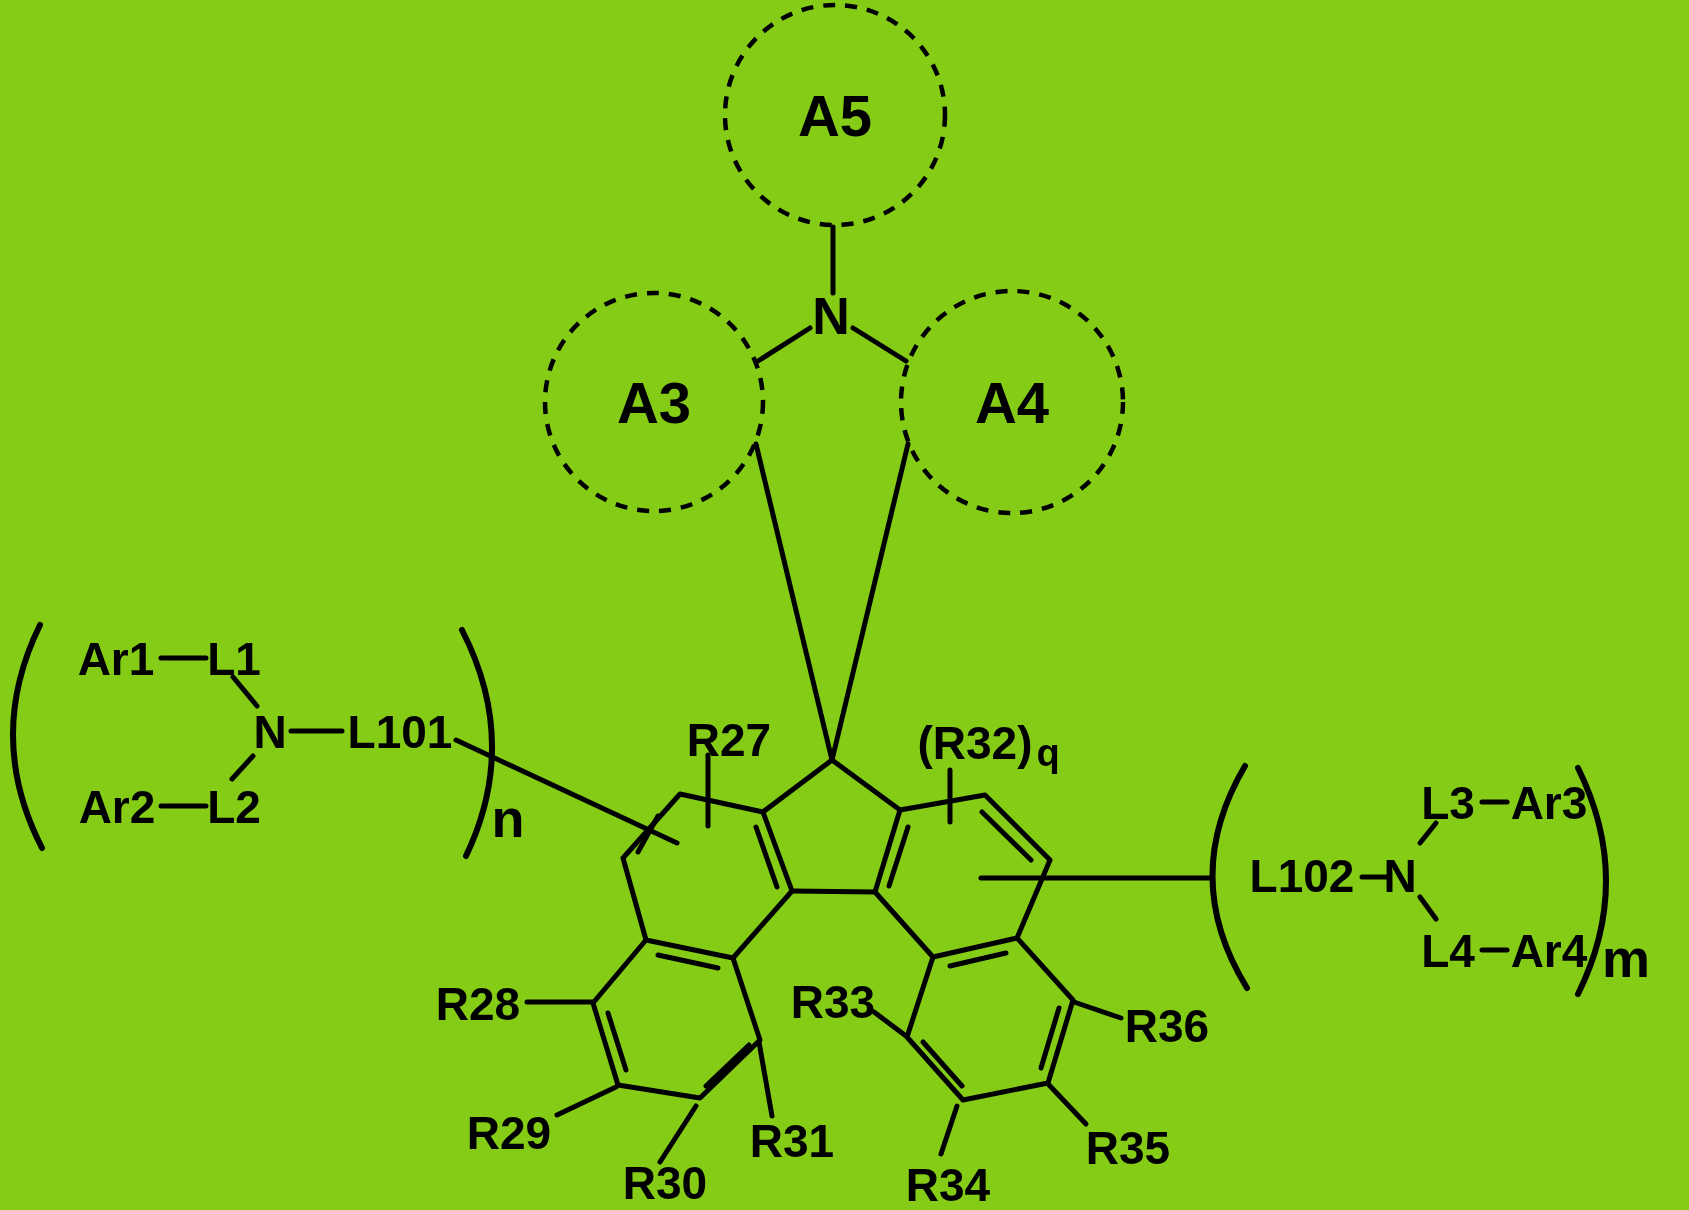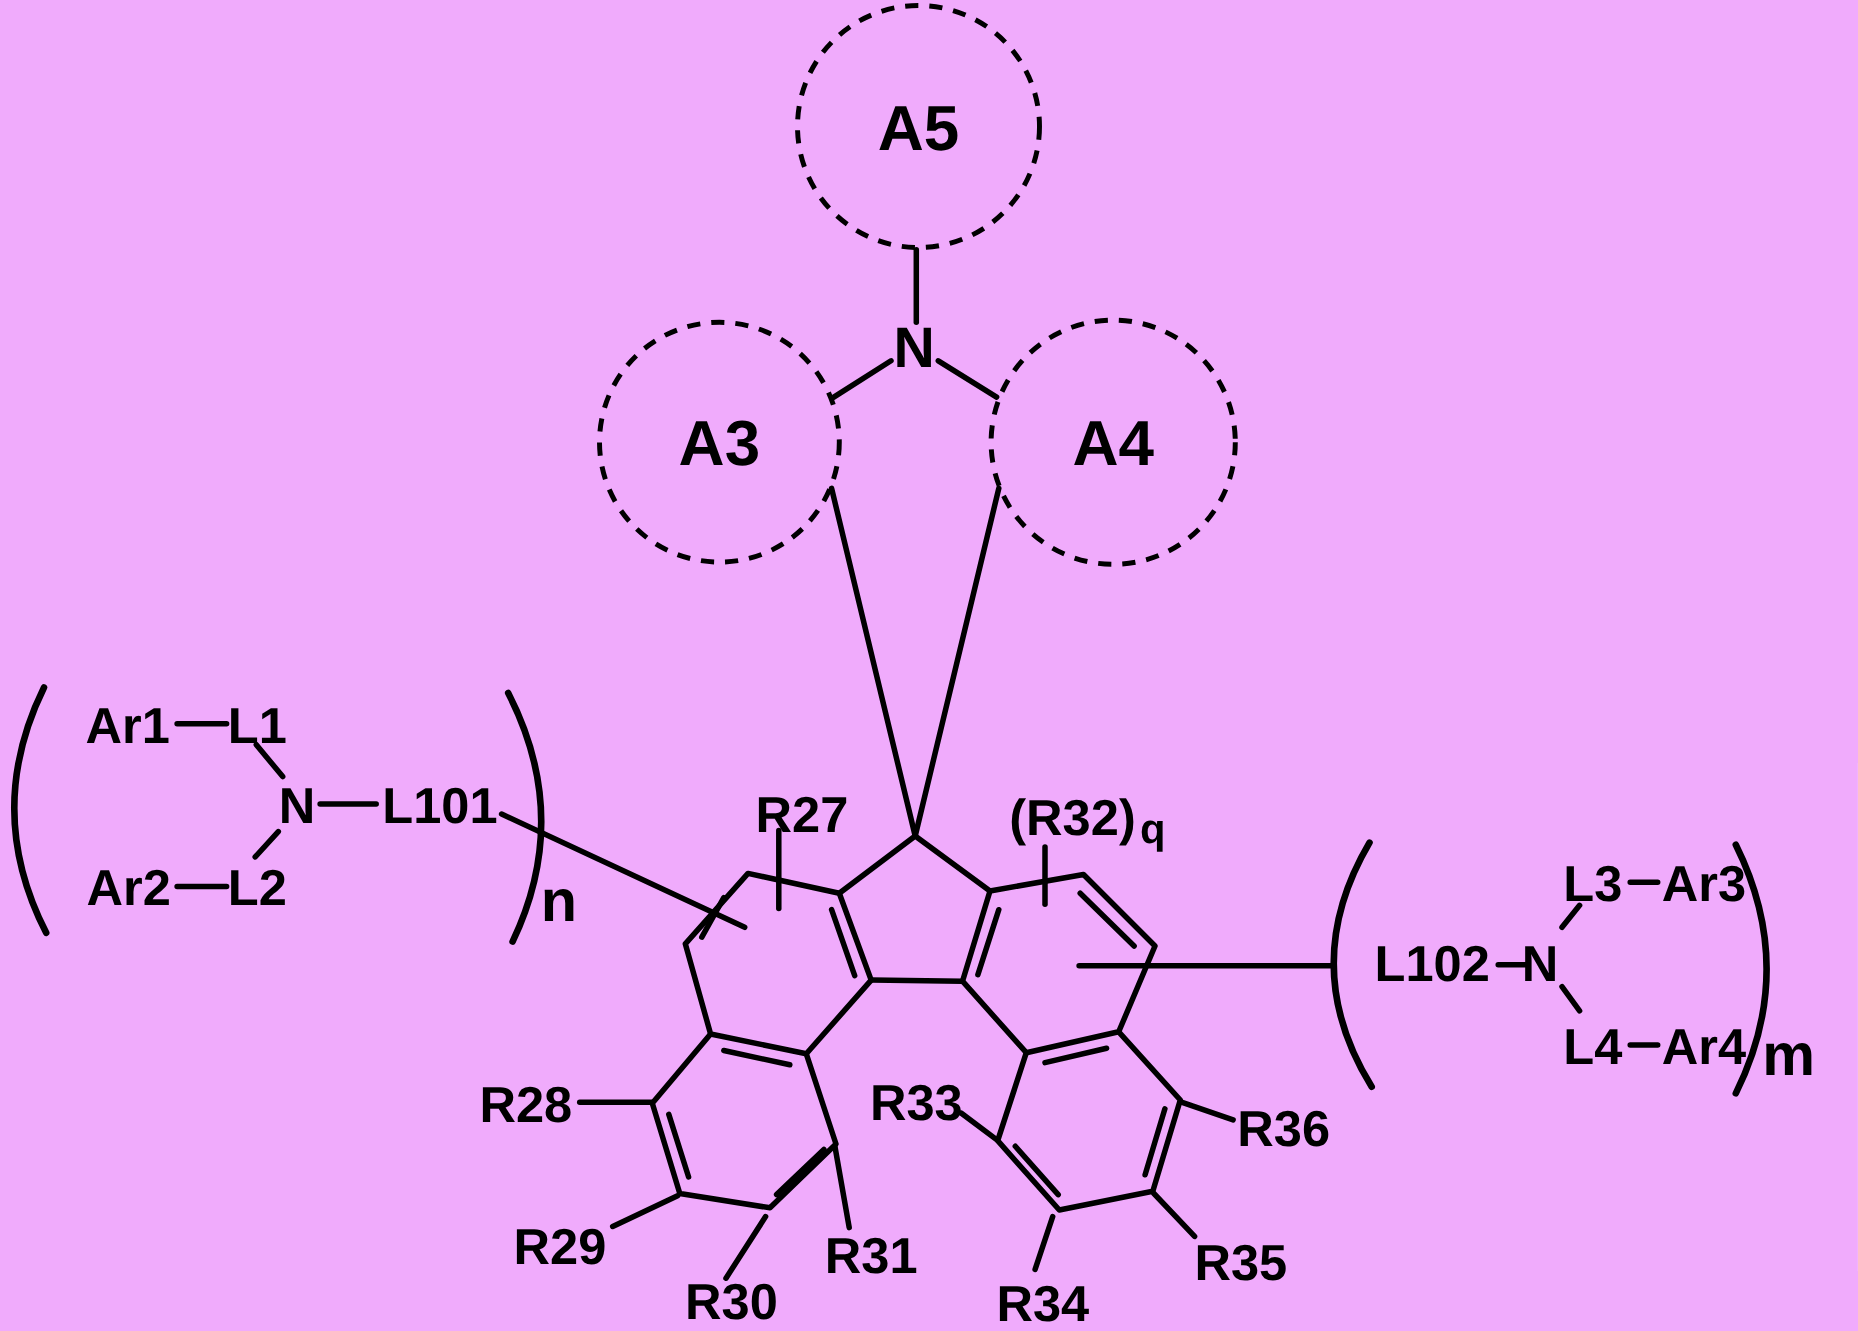--- a/index.html
+++ b/index.html
@@ -1,16 +1,16 @@
 <!DOCTYPE html>
 <html><head>
 <meta charset="utf-8">
 <style>
   html,body{margin:0;padding:0;background:#ffffff;}
-  .stage{position:relative;width:1689px;height:1210px;background:#f0abfc;overflow:hidden;}
+  .stage{position:relative;width:1689px;height:1210px;background:#84cc16;overflow:hidden;}
   svg{position:absolute;left:0;top:0;}
   .bond{stroke:#000;stroke-width:5;fill:none;stroke-linecap:round;stroke-linejoin:round;}
   .inner{stroke:#000;stroke-width:5;fill:none;stroke-linecap:round;}
   .paren{stroke:#000;stroke-width:6;fill:none;stroke-linecap:round;}
   .acircle{stroke:#000;stroke-width:4.5;fill:none;stroke-dasharray:12 10;}
   text{font-family:"Liberation Sans","DejaVu Sans",sans-serif;font-weight:bold;fill:#000;text-anchor:middle;}
   .fs58{font-size:58px;}
   .fs52{font-size:52px;}
   .fs46{font-size:46px;}
   .fs54{font-size:54px;}

